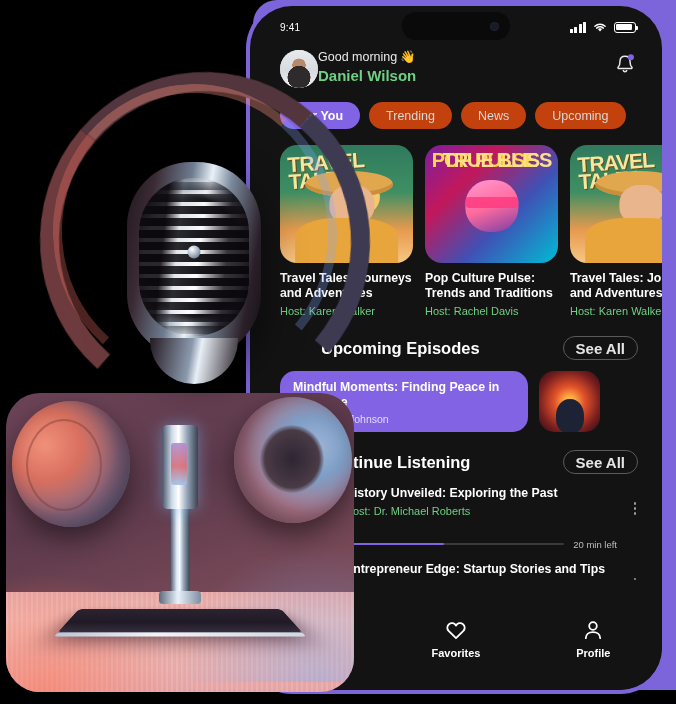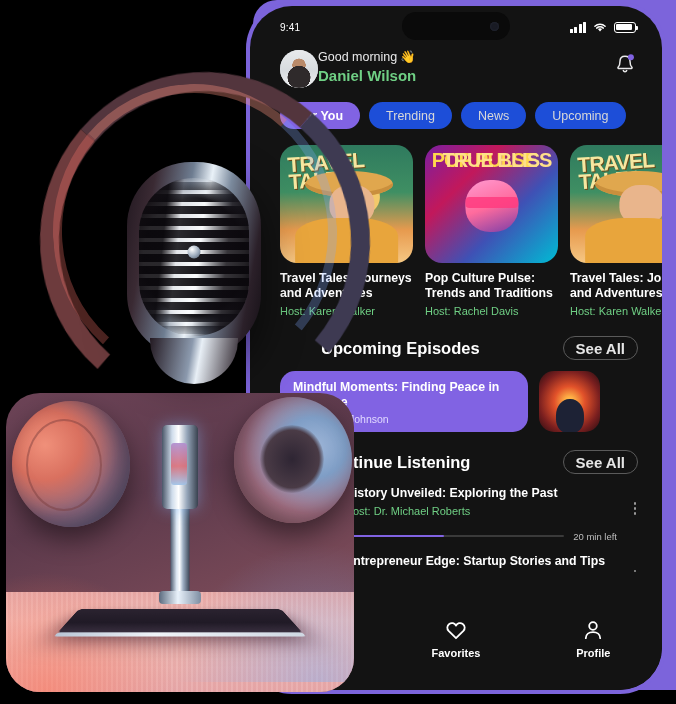--- a/index.html
+++ b/index.html
@@ -41,21 +41,21 @@
   .avatar{width:38px;height:38px;border-radius:50%;flex:none;overflow:hidden;position:relative;
     background:#cfd5da;}
   .greet-txt{flex:1;min-width:0;}
   .greet-hello{color:#e9e9ea;font-size:12.5px;line-height:15px;white-space:nowrap;}
   .greet-name{color:#6FCF84;font-size:15px;font-weight:bold;line-height:19px;margin-top:1px;}
   .bell{width:26px;height:28px;flex:none;position:relative;}
 
   
   .pills{display:flex;gap:9px;padding:14px 0 0 30px;}
   .pill{height:27px;border-radius:15px;display:flex;align-items:center;padding:0 17px;
-    font-size:12.5px;color:#d8d8d8;background:#1d4ed8;white-space:nowrap;flex:none;}
+    font-size:12.5px;color:#d8d8d8;background:#c2410c;white-space:nowrap;flex:none;}
   .pill.active{background:#8163E3;color:#fff;font-weight:bold;}
 
   
   .featured{display:flex;gap:12px;padding:16px 0 0 30px;}
   .fcard{width:133px;flex:none;}
   .fart{width:133px;height:118px;border-radius:17px;overflow:hidden;position:relative;}
   .ftitle{color:#fff;font-size:12.3px;font-weight:bold;line-height:14.5px;margin-top:8px;}
   .fhost{color:#6FCF84;font-size:11px;line-height:14px;margin-top:4px;}
 
   
@@ -71,21 +71,21 @@
   .up-title{color:#fff;font-size:12.3px;font-weight:bold;line-height:14.5px;}
   .up-host{color:#e0d8ff;font-size:10.5px;margin-top:4px;}
   .up-thumb{flex:none;width:61px;height:61px;border-radius:15px;overflow:hidden;position:relative;}
 
   
   .cl-item{display:flex;align-items:flex-start;gap:11px;padding:12px 20px 0 30px;}
   .cl-thumb{width:54px;height:54px;border-radius:14px;flex:none;overflow:hidden;position:relative;}
   .cl-body{flex:1;min-width:0;}
   .cl-title{color:#fff;font-size:12.3px;font-weight:bold;line-height:14.5px;}
   .cl-host{color:#6FCF84;font-size:11px;margin-top:4px;}
-  .cl-prog{display:flex;align-items:center;gap:9px;margin-top:14px;}
+  .cl-prog{display:flex;align-items:center;gap:9px;margin-top:22px;}
   .track{flex:1;height:2.5px;border-radius:2px;background:#3a3a3a;overflow:hidden;}
   .track b{display:block;height:100%;background:#8163E3;border-radius:2px;}
   .cl-left{color:#bdbdbd;font-size:9.5px;white-space:nowrap;}
   .dots{width:14px;flex:none;display:flex;flex-direction:column;align-items:center;gap:2.5px;
     padding-top:16px;}
   .dots i{width:2.6px;height:2.6px;border-radius:50%;background:#9a9a9a;display:block;}
 
   
   .tabbar{position:absolute;left:0;right:0;bottom:0;height:72px;background:#131313;
     display:flex;align-items:flex-start;padding-top:14px;border-radius:0 0 42px 42px;}

